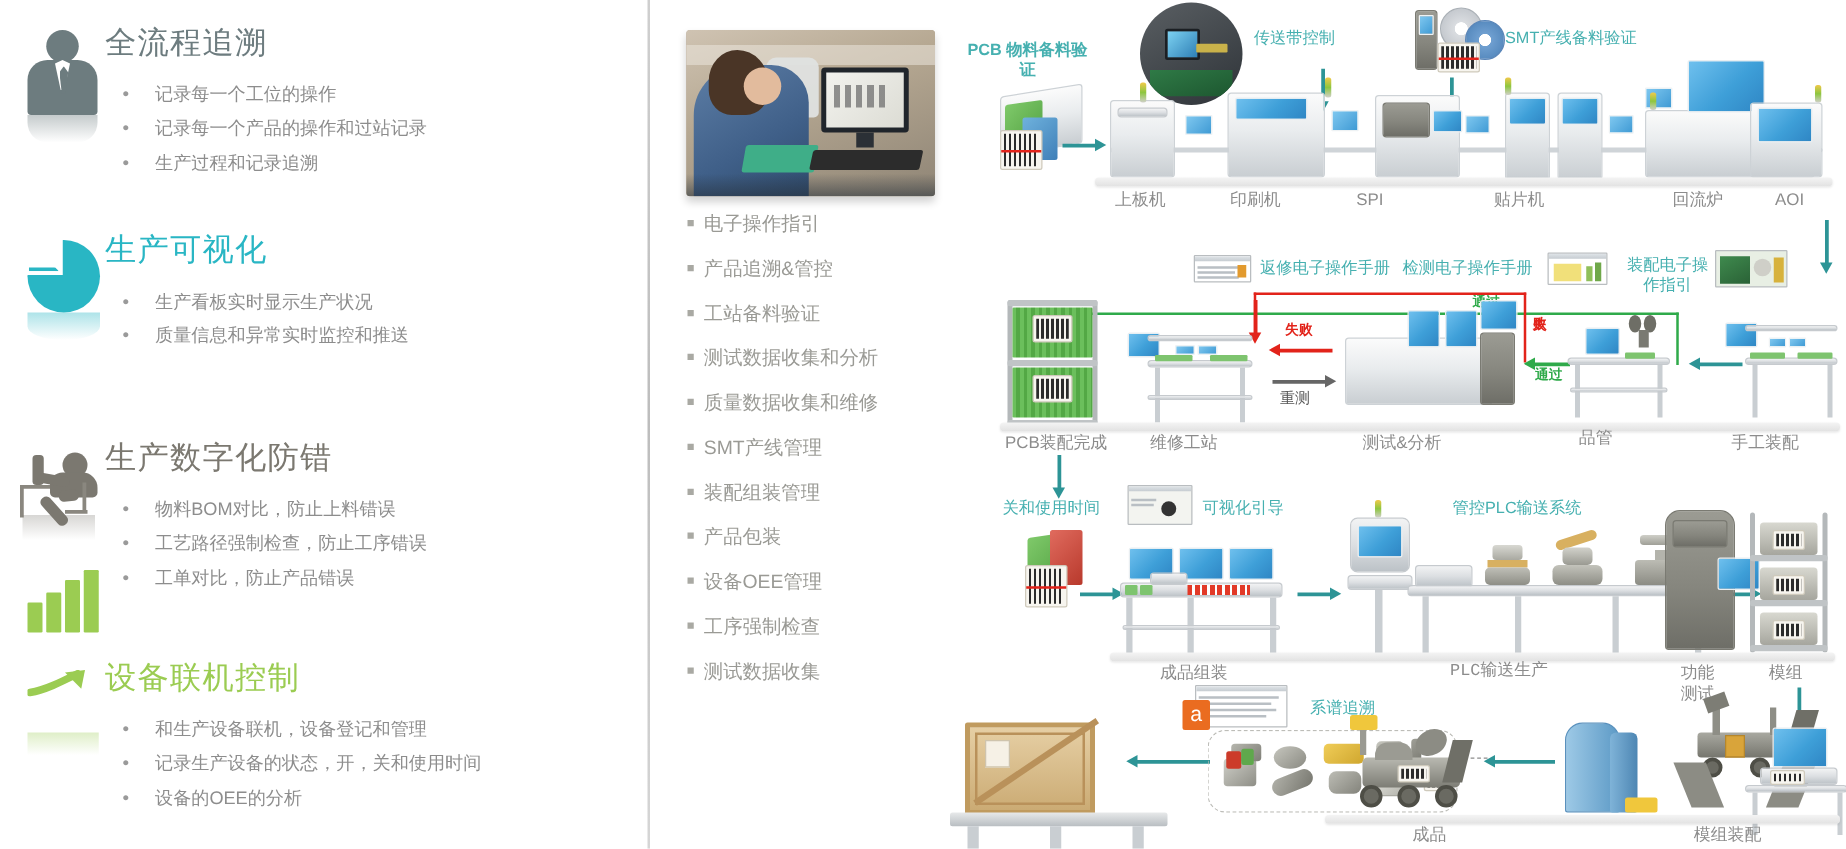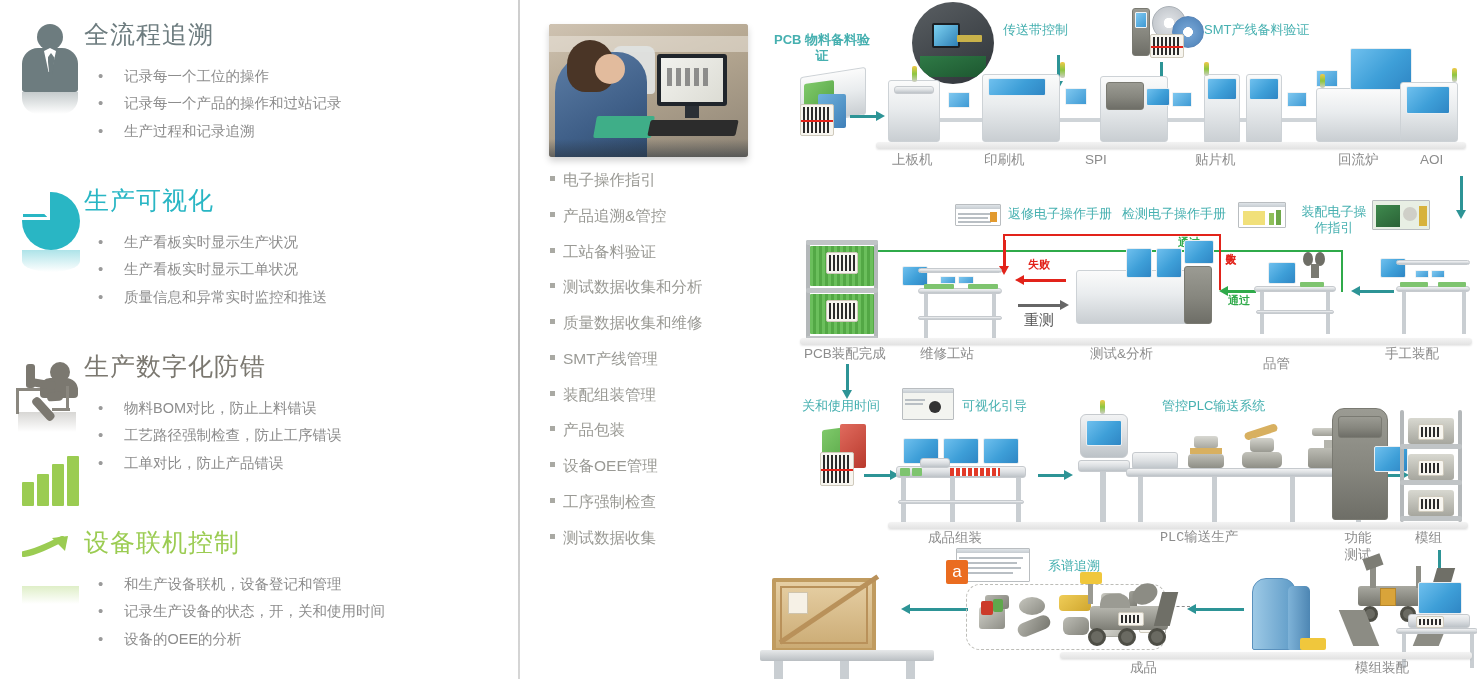--- a/index.html
+++ b/index.html
@@ -204,21 +204,21 @@
     width:5px; height:5px; background:#a9a9a3;
   }
 
   
   .right{ position:absolute; left:760px; top:0; width:717px; height:679px; }
   .lbl{ position:absolute; white-space:pre; line-height:1.25; }
   .lbl-teal{ color:#46b0b0; font-size:13px; }
   .lbl-gray{ color:#8c8c8c; font-size:13.5px; }
   .lbl-red{ color:#e2231a; font-size:11px; font-weight:bold; }
   .lbl-green{ color:#2faa4a; font-size:11px; font-weight:bold; }
-  .lbl-dark{ color:#555; font-size:15px; }
+  .lbl-dark{ color:#555; font-size:12px; }
 
   .floor{ position:absolute; height:7px; border-radius:3px;
     background:linear-gradient(to bottom,#f4f4f4,#e2e2e2);
     box-shadow:0 1px 2px rgba(0,0,0,.10); }
 
   
   .mach{ position:absolute; border-radius:3px; }
   .body-lt{ background:linear-gradient(to bottom,#fbfbfb 0%,#e9ecee 45%,#c9ced2 100%);
     border:1px solid #cdd2d6; }
   .body-md{ background:linear-gradient(to bottom,#f2f3f4 0%,#dcdfe2 50%,#bcc2c7 100%);
@@ -321,21 +321,20 @@
           <div class="slice">
               <i></i>
             </div>
           <div class="refl"></div>
         </div>
       </div>
       <div class="f-body">
         <div class="f-title" style="color:#29b6c4">生产可视化</div>
         <ul class="f-list">
           <li>生产看板实时显示生产状况</li>
-          <li>生产看板实时显示工单状况</li>
           <li>质量信息和异常实时监控和推送</li>
         </ul>
       </div>
     </div>
 
     <div class="feature" style="left:0;top:352px;width:518px;">
       <div class="f-icon">
         <div class="ico ico-worker">
           <div class="w-monitor"></div>
           <div class="w-deskL"></div>
@@ -599,21 +598,21 @@
     <div class="pcbgreen" style="left:640px;top:282px;width:28px;height:5px;"></div>
     <div class="pcbgreen" style="left:678px;top:282px;width:28px;height:5px;"></div>
     <div class="stand" style="left:642px;top:292px;width:4px;height:42px;"></div>
     <div class="stand" style="left:702px;top:292px;width:4px;height:42px;"></div>
 
     <div class="floor" style="left:40px;top:338px;width:672px;"></div>
 
     <div class="lbl lbl-gray" style="left:44px;top:346px;">PCB装配完成</div>
     <div class="lbl lbl-gray" style="left:160px;top:346px;">维修工站</div>
     <div class="lbl lbl-gray" style="left:330px;top:346px;">测试&amp;分析</div>
-    <div class="lbl lbl-gray" style="left:503px;top:356px;">品管</div>
+    <div class="lbl lbl-gray" style="left:503px;top:342px;">品管</div>
     <div class="lbl lbl-gray" style="left:625px;top:346px;">手工装配</div>
 
     <div class="arrow-v teal" style="left:86px;top:364px;height:28px;"></div>
 
     <div class="lbl lbl-teal" style="left:42px;top:398px;">关和使用时间</div>
     <div class="thumb" style="left:142px;top:388px;width:52px;height:32px;background:#f3f4f0;">
       <div class="tbar"></div>
       <div style="position:absolute;left:26px;top:12px;width:12px;height:12px;border-radius:50%;background:#333;"></div>
       <div class="trow" style="top:10px;width:20px;"></div>
       <div class="trow" style="top:14px;width:18px;"></div>

